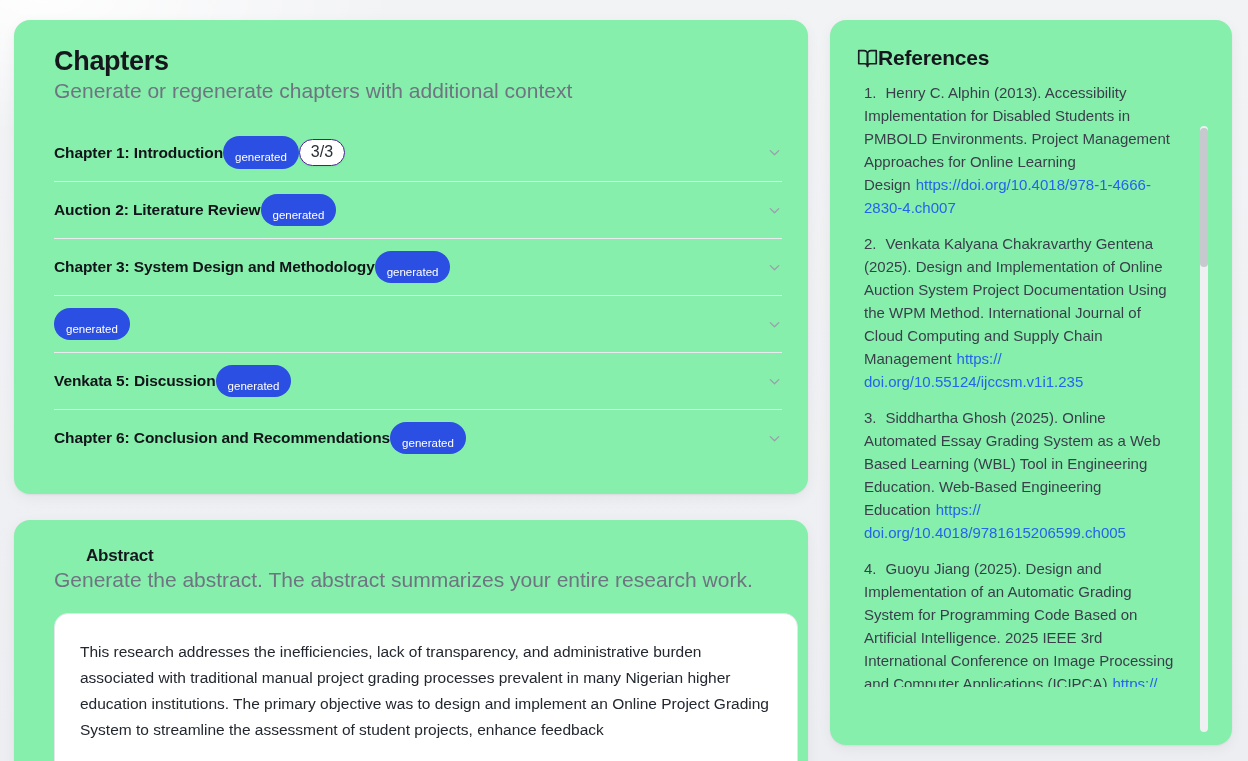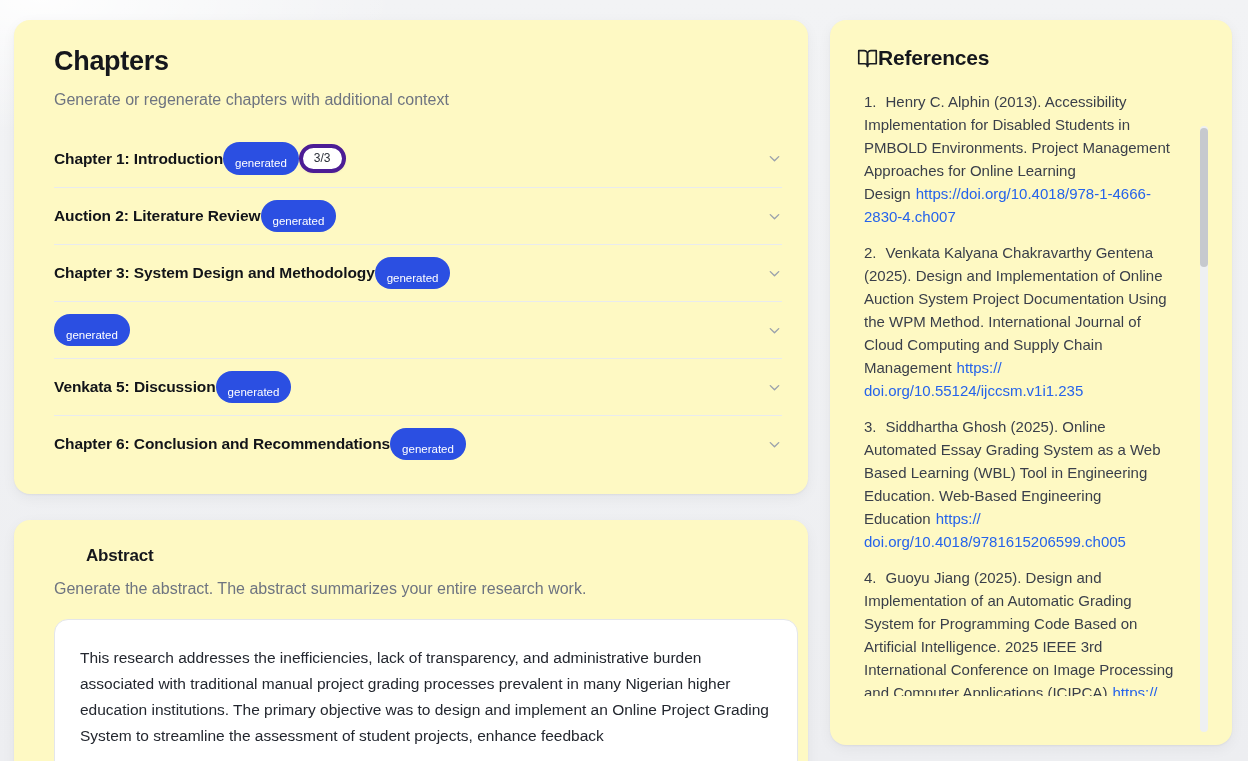--- a/index.html
+++ b/index.html
@@ -7,63 +7,63 @@
   body {
     font-family:"Liberation Sans", sans-serif;
     background:
       radial-gradient(600px 220px at 40px 0px, rgba(255,255,255,.9), rgba(255,255,255,0) 60%),
       linear-gradient(#f2f3f5, #edeef1);
     color:#15171c;
     position:relative;
   }
   .card {
     position:absolute;
-    background:#fef9c3;
+    background:#86efac;
     border-radius:16px;
     box-shadow:0 1px 2px rgba(16,24,40,.05), 0 4px 14px rgba(16,24,40,.05);
   }
 
   
   .chapters-card { left:14px; top:20px; width:794px; height:474px; padding:26px 26px 0 40px; }
   .chapters-card h1 { font-size:27px; font-weight:700; letter-spacing:-.3px; color:#15171c; }
-  .card-subtitle { margin-top:14px; font-size:16px; color:#6e7480; }
+  .card-subtitle { margin-top:2px; font-size:21px; color:#6e7480; }
   .chapter-list { margin-top:21px; }
   .chapter-row {
     height:57px; display:flex; align-items:center; gap:0; cursor:pointer;
   }
   .chapter-row + .chapter-row { border-top:1px solid #e9ebee; }
   .chapter-title { font-size:15.5px; font-weight:700; color:#121419; letter-spacing:-.1px; }
   .badge {
     background:#2b4fe2; color:#fff; font-size:11.5px; font-weight:500;
     padding:16px 12px 5px; border-radius:999px; line-height:1; white-space:nowrap;
   }
   .count-pill {
-    background:#fff; color:#2a2f38; font-size:12px; font-weight:500;
-    padding:4px 11px 5px; border-radius:999px; border:4px solid #4c1d95;
+    background:#fff; color:#2a2f38; font-size:16px; font-weight:500;
+    padding:4px 11px 5px; border-radius:999px; border:1px solid #4c1d95;
     box-shadow:0 1px 2px rgba(16,24,40,.05); line-height:1;
   }
   .chevron { margin-left:auto; display:flex; align-items:center; color:#9aa1ac; }
 
   
   .abstract-card { left:14px; top:520px; width:794px; height:420px; padding:26px 24px 0 40px; }
   .abstract-card h2 { font-size:17px; font-weight:700; letter-spacing:-.2px;margin-left:32px; }
   .abstract-box {
     margin-top:21px; width:744px; height:300px;
     border:1px solid #e4e6ea; border-radius:14px;
     padding:25px; font-size:15.5px; line-height:26px; color:#23272f;
     overflow:hidden; cursor:text; background:#fff;
   }
 
   
   .refs-card { left:830px; top:20px; width:402px; height:725px; padding:26px 28px 0 27px; overflow:hidden; }
   .refs-header { display:flex; align-items:center; gap:0; }
   .refs-header h2 { font-size:21px; font-weight:700; letter-spacing:-.2px; }
   .book-icon { display:flex; color:#1a1d22; }
   .refs-list {
-    margin-top:20px; height:606px; overflow:hidden;
+    margin-top:11px; height:606px; overflow:hidden;
     padding-left:7px; padding-right:28px; position:relative;
   }
   .ref-item { font-size:15px; line-height:23px; color:#3a3f4a; margin-bottom:13px; }
   .ref-num { margin-right:9px; }
   .ref-link { color:#2563eb; text-decoration:none; margin-left:5px; }
 
   
   .scrollbar-track {
     position:absolute; right:24px; top:106px; width:8px; height:606px;
     background:#eef0f2; border-radius:4px;

